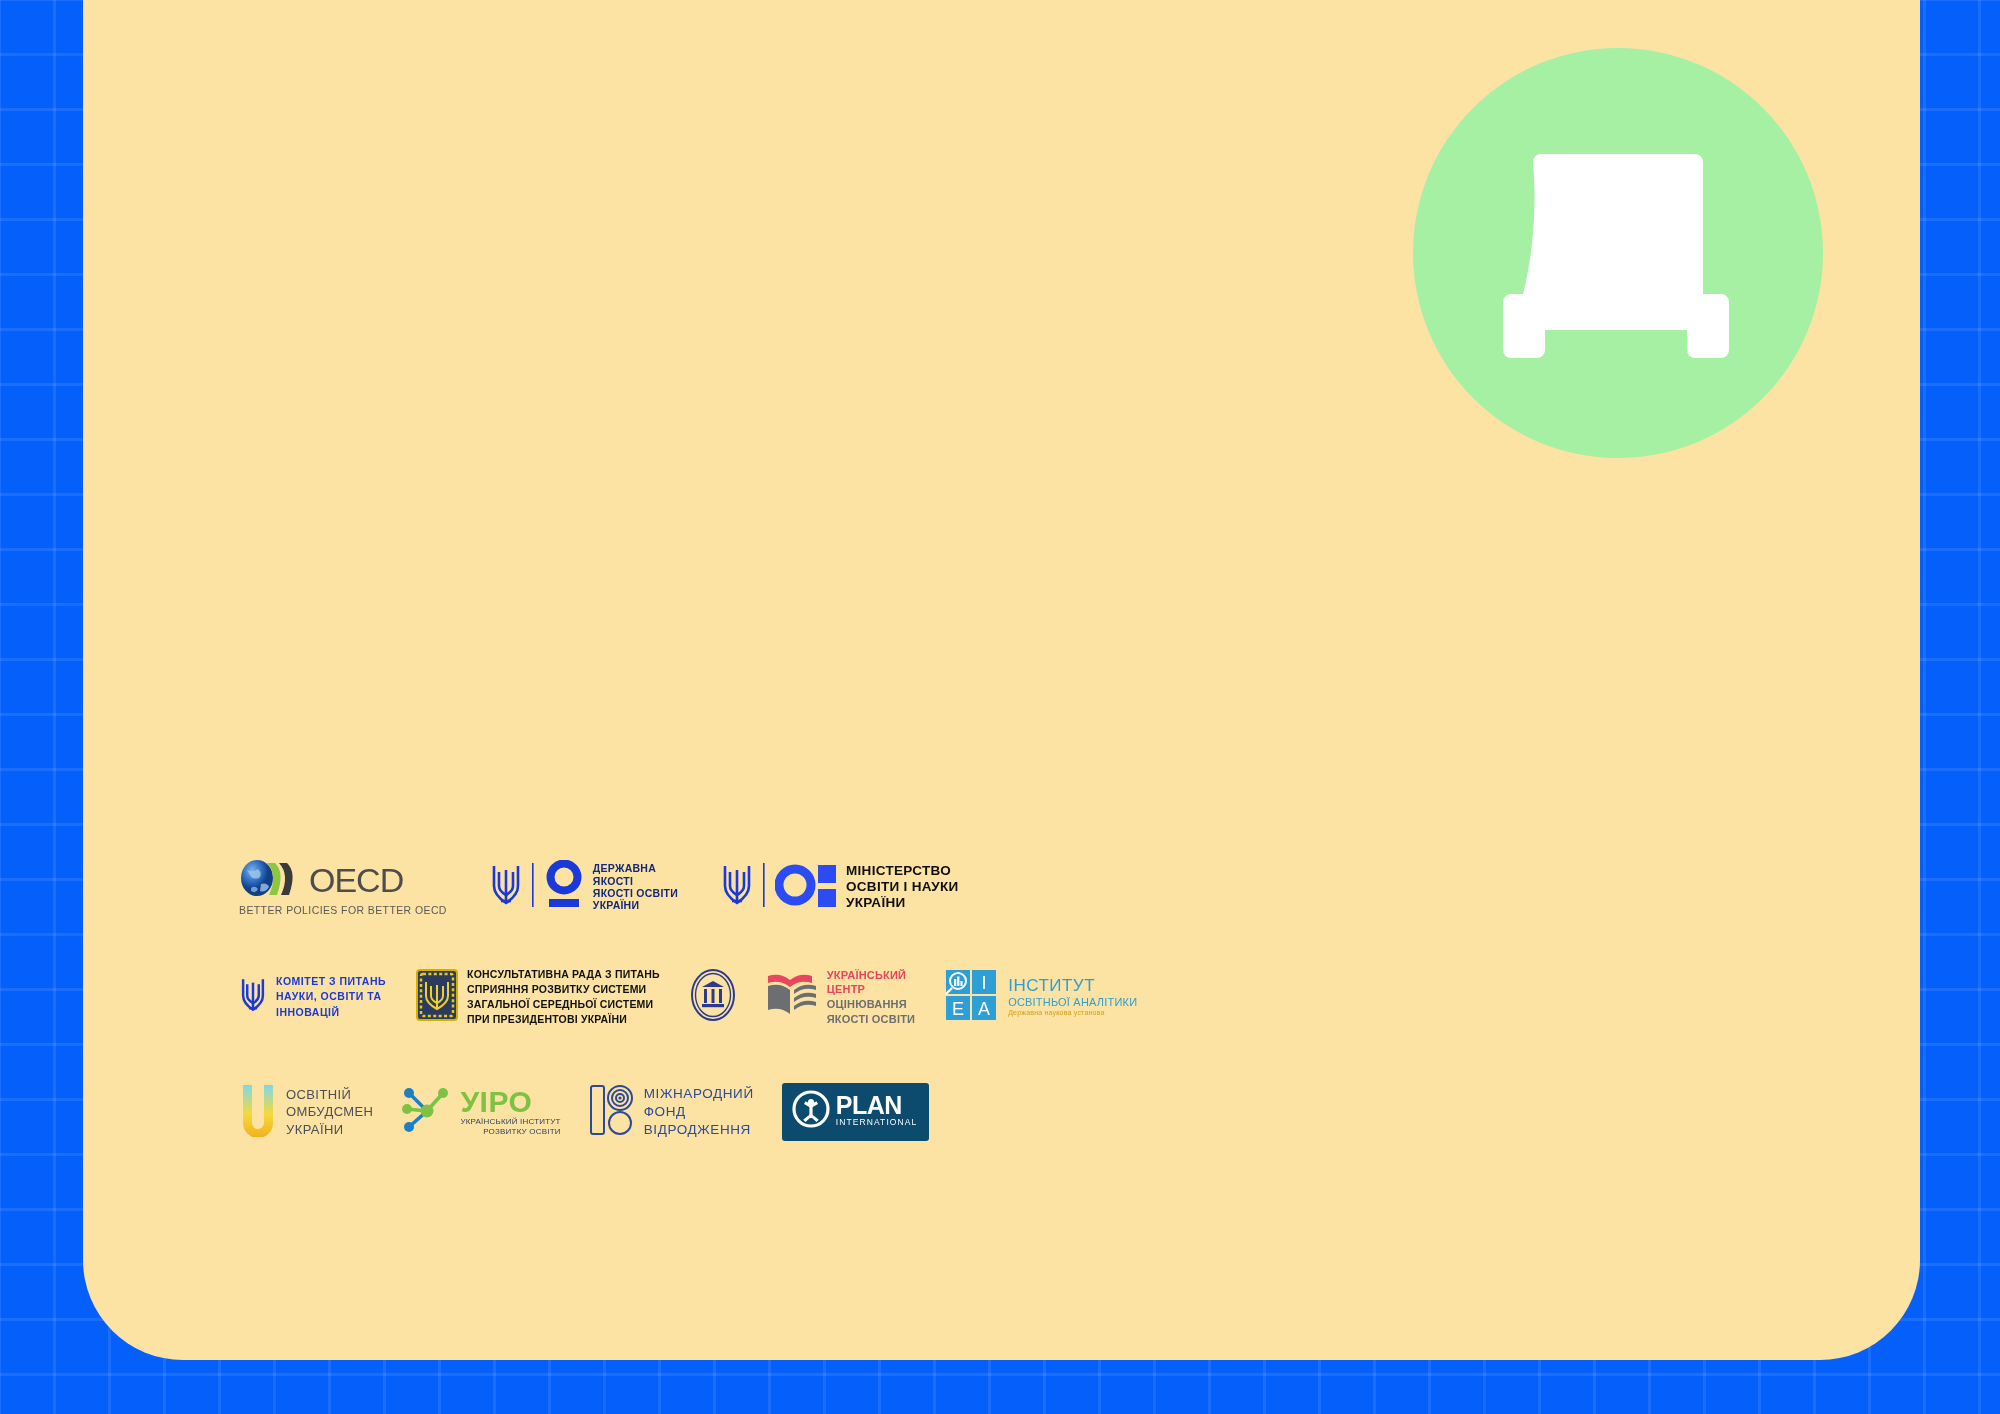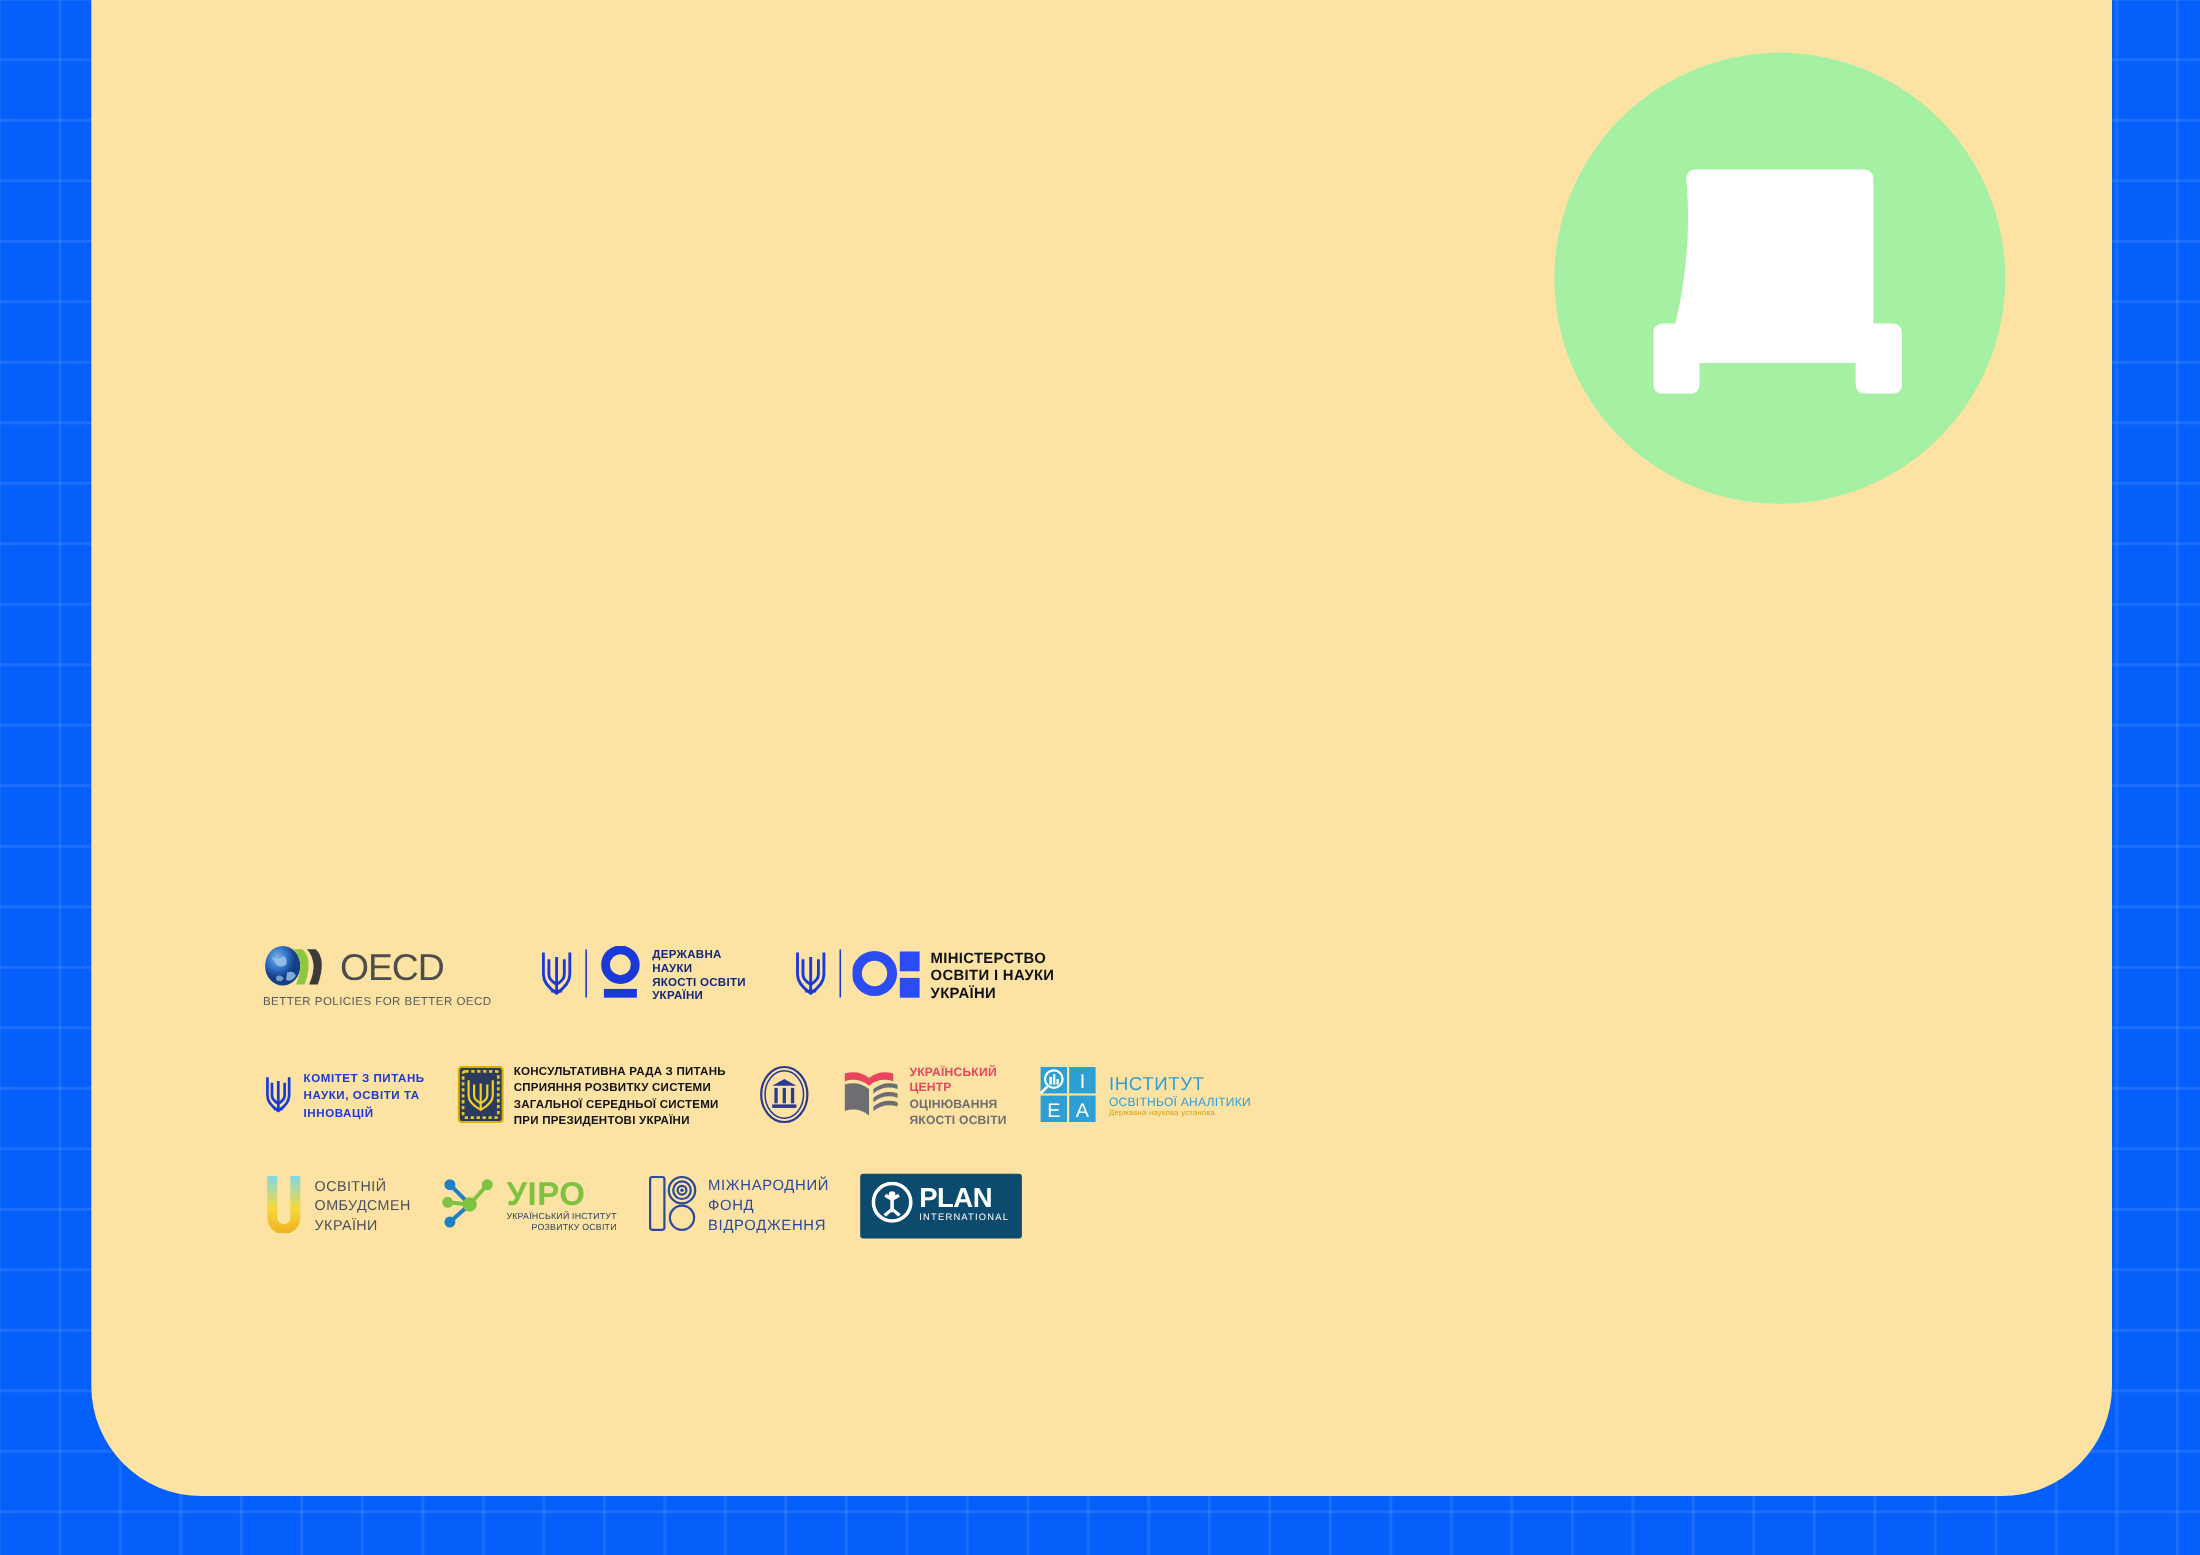--- a/index.html
+++ b/index.html
@@ -63,21 +63,21 @@
     left: 156px;
     top: 862px;
     width: 1000px;
   }
   .logo-row {
     display: flex;
     align-items: center;
   }
   .logo-row.row-1 { gap: 42px; height: 66px; }
   .logo-row.row-2 { gap: 30px; height: 66px; margin-top: 44px; }
-  .logo-row.row-3 { gap: 28px; height: 60px; margin-top: 36px; }
+  .logo-row.row-3 { gap: 28px; height: 60px; margin-top: 52px; }
 
   .logo {
     display: flex;
     align-items: center;
     gap: 9px;
   }
   .logo-mark { flex: 0 0 auto; display: block; }
   .logo-text {
     display: flex;
     flex-direction: column;
@@ -276,21 +276,21 @@
             </svg>
         </span>
         <span class="logo-mark">
           <svg width="40" height="50" viewBox="0 0 40 50">
             <circle cx="20" cy="17" r="13.5" fill="none" stroke="#1a39d8" stroke-width="8"></circle>
             <rect x="5" y="39" width="30" height="8" fill="#1a39d8"></rect>
           </svg>
         </span>
         <span class="logo-text sqo-text">
           <span class="ln">ДЕРЖАВНА</span>
-          <span class="ln">НАУКИ</span>
+          <span class="ln">ЯКОСТІ</span>
           <span class="ln">ЯКОСТІ ОСВІТИ</span>
           <span class="ln">УКРАЇНИ</span>
         </span>
       </div>
 
       <div class="logo">
         <span class="logo-mark">
           <svg width="34" height="48" viewBox="0 0 34 48">
             <g fill="none" stroke="#1a39d8" stroke-width="2.6">
               <path d="M5 5 v20 q0 9 12 17 q12 -8 12 -17 v-20"></path>

